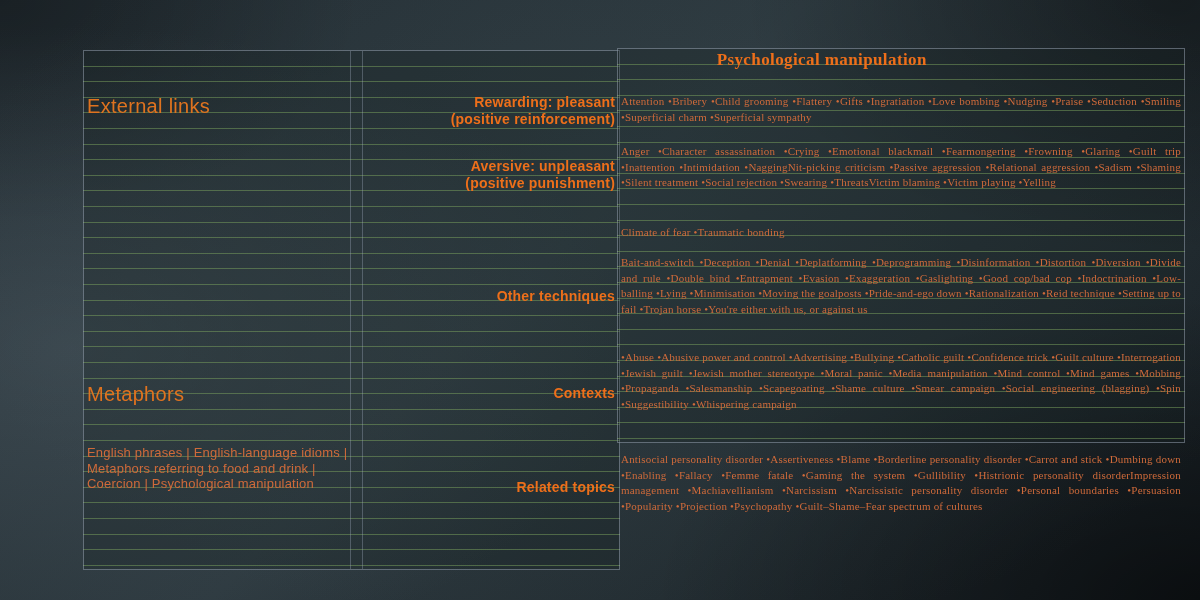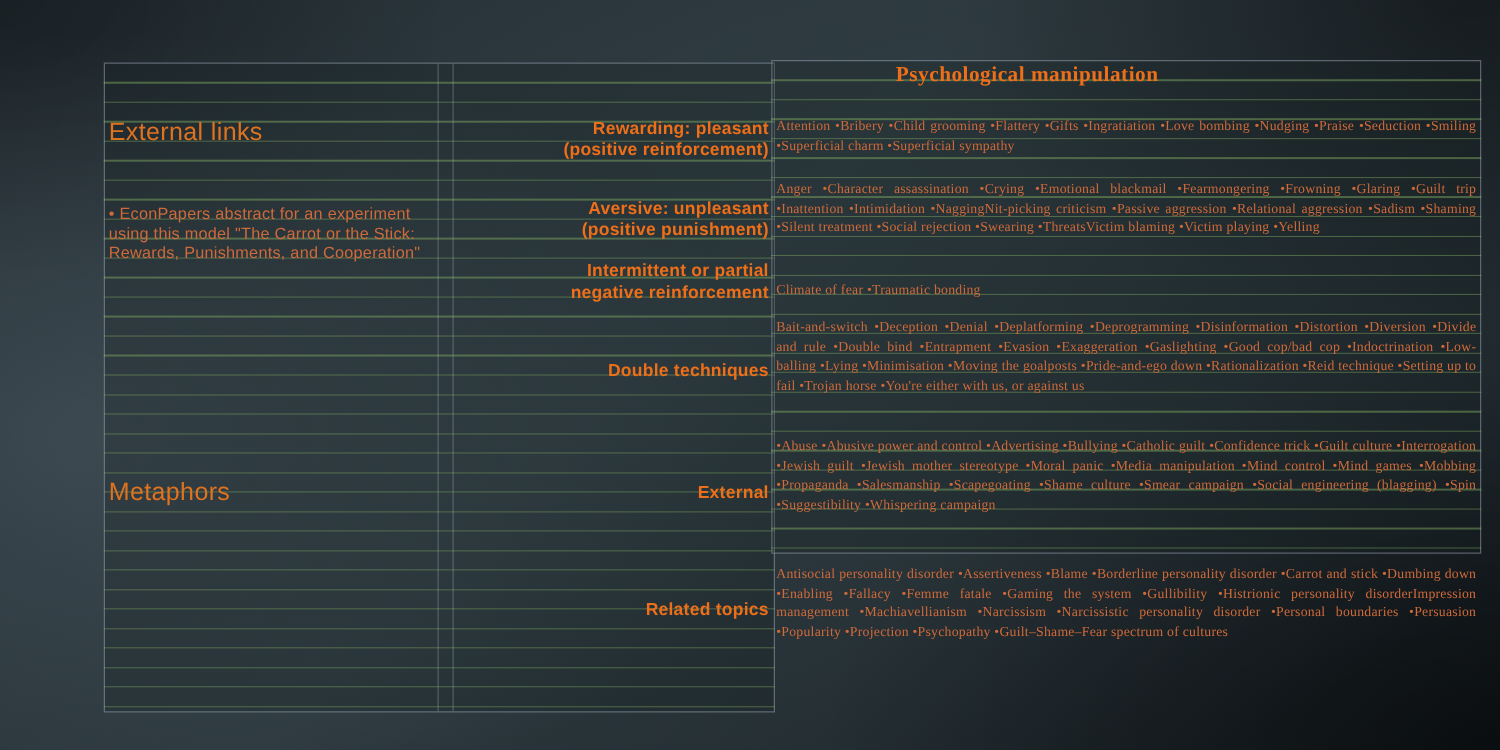--- a/index.html
+++ b/index.html
@@ -69,34 +69,33 @@
   }
 </style>
 </head>
 <body>
 
 <div class="page" id="left-page">
   <div class="col-divider"></div>
 
   <div class="heading" style="top:44px; left:3px;">External links</div>
 
-  <div class="body-text" style="top:112px; left:3px; width:268px;">•  EconPapers abstract for an experiment using this model "The Carrot or the Stick: Rewards, Punishments, and Cooperation"</div>
 
   <div class="heading" style="top:332px; left:3px;">Metaphors</div>
 
+  <div class="body-text" style="top:394px; left:3px; width:274px;">English phrases | English-language idioms | Metaphors referring to food and drink | Coercion | Psychological manipulation</div>
 
   <div class="group-label" style="top:43px;">Rewarding: pleasant (positive reinforcement)</div>
 
   <div class="group-label" style="top:107px;">Aversive: unpleasant (positive punishment)</div>
 
-  <div class="group-label" style="top:157px;">Intermittent or partial negative reinforcement</div>
 
-  <div class="group-label" style="top:237px;">Double techniques</div>
+  <div class="group-label" style="top:237px;">Other techniques</div>
 
-  <div class="group-label" style="top:334px;">External</div>
+  <div class="group-label" style="top:334px;">Contexts</div>
 
   <div class="group-label" style="top:428px;">Related topics</div>
 </div>
 
 <div class="page" id="right-page">
   <div class="nav-title">Psychological manipulation</div>
 
   <div class="nav-row" style="top:45px;">Attention •Bribery •Child grooming •Flattery •Gifts •Ingratiation •Love bombing •Nudging •Praise •Seduction •Smiling •Superficial charm •Superficial sympathy</div>
 
   <div class="nav-row" style="top:95px;">Anger •Character assassination •Crying •Emotional blackmail •Fearmongering •Frowning •Glaring •Guilt trip •Inattention •Intimidation •NaggingNit-picking criticism •Passive aggression •Relational aggression •Sadism •Shaming •Silent treatment •Social rejection •Swearing •ThreatsVictim blaming •Victim playing •Yelling</div>

